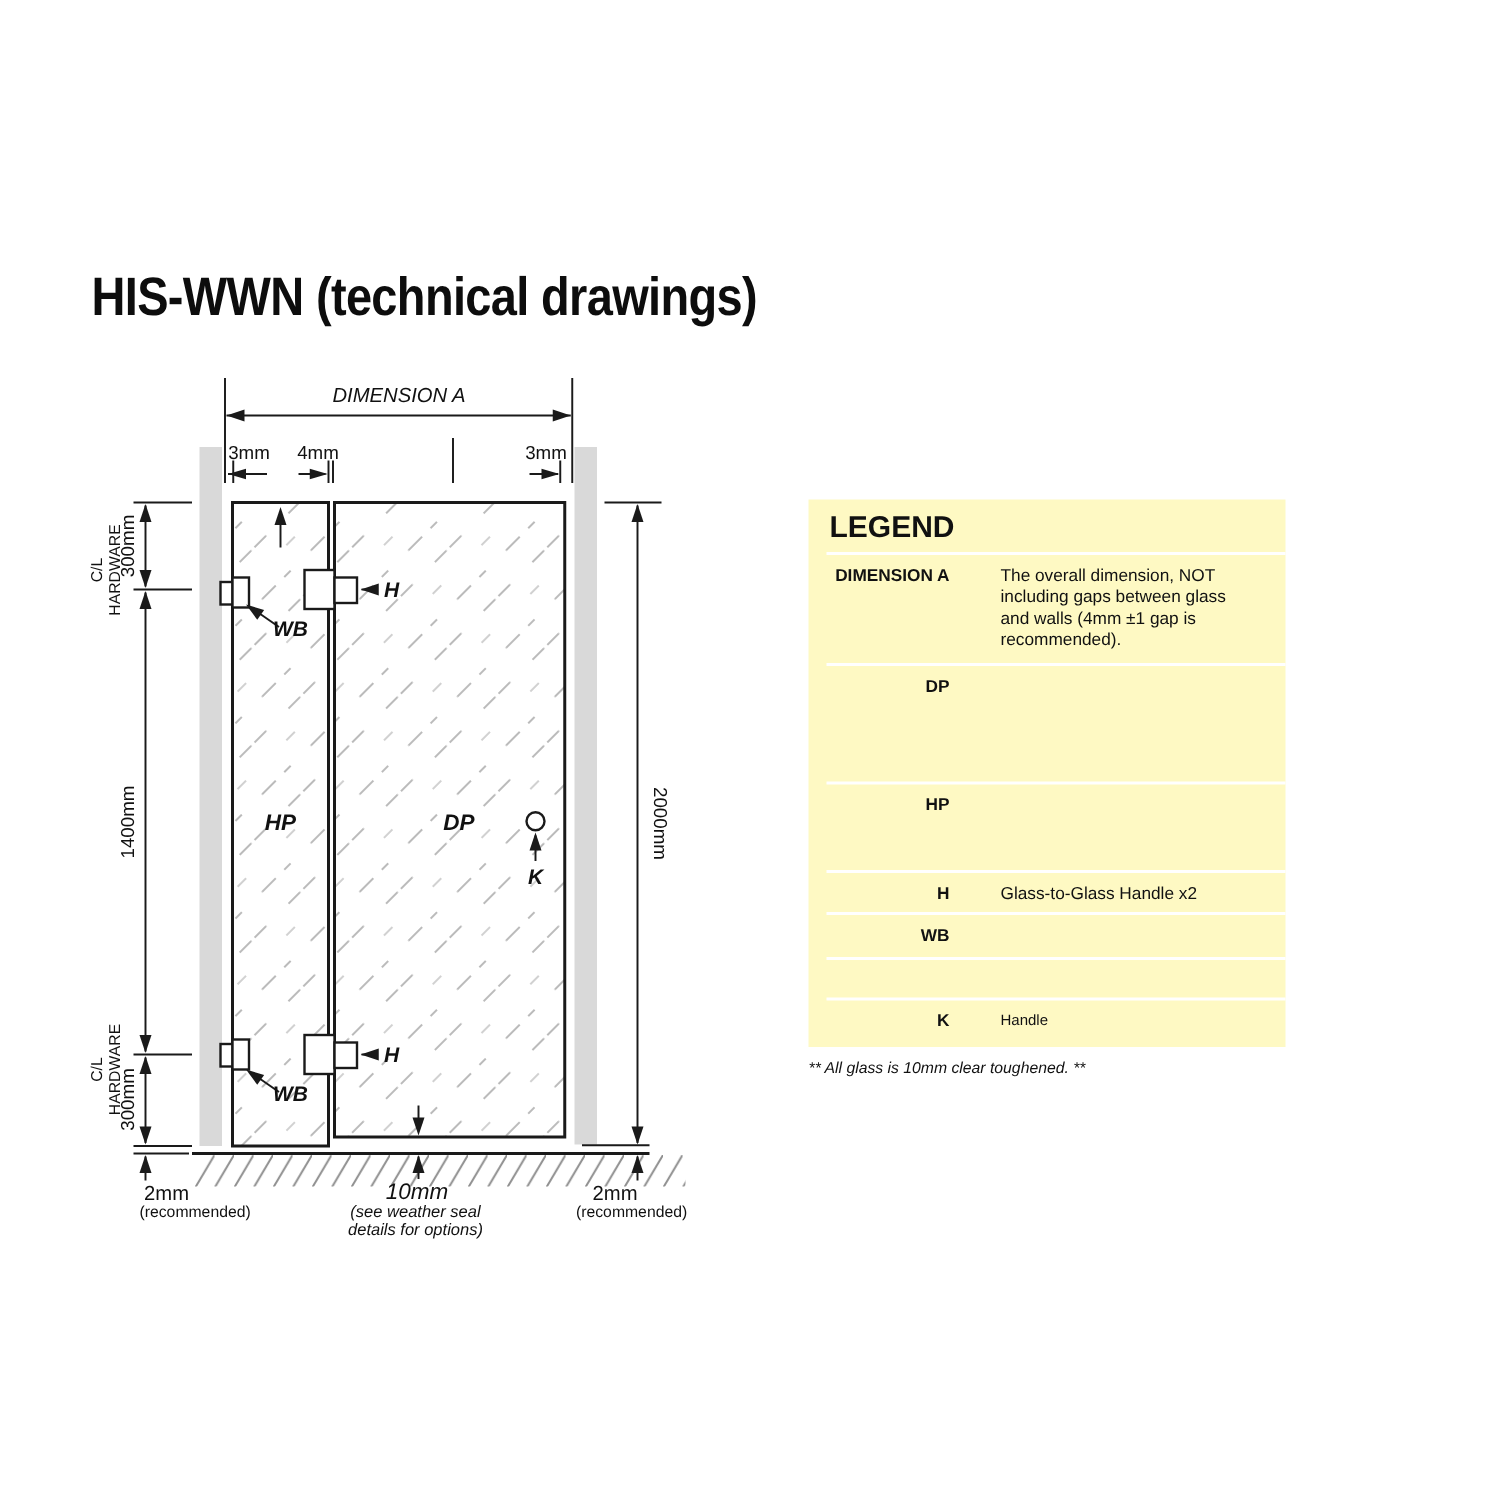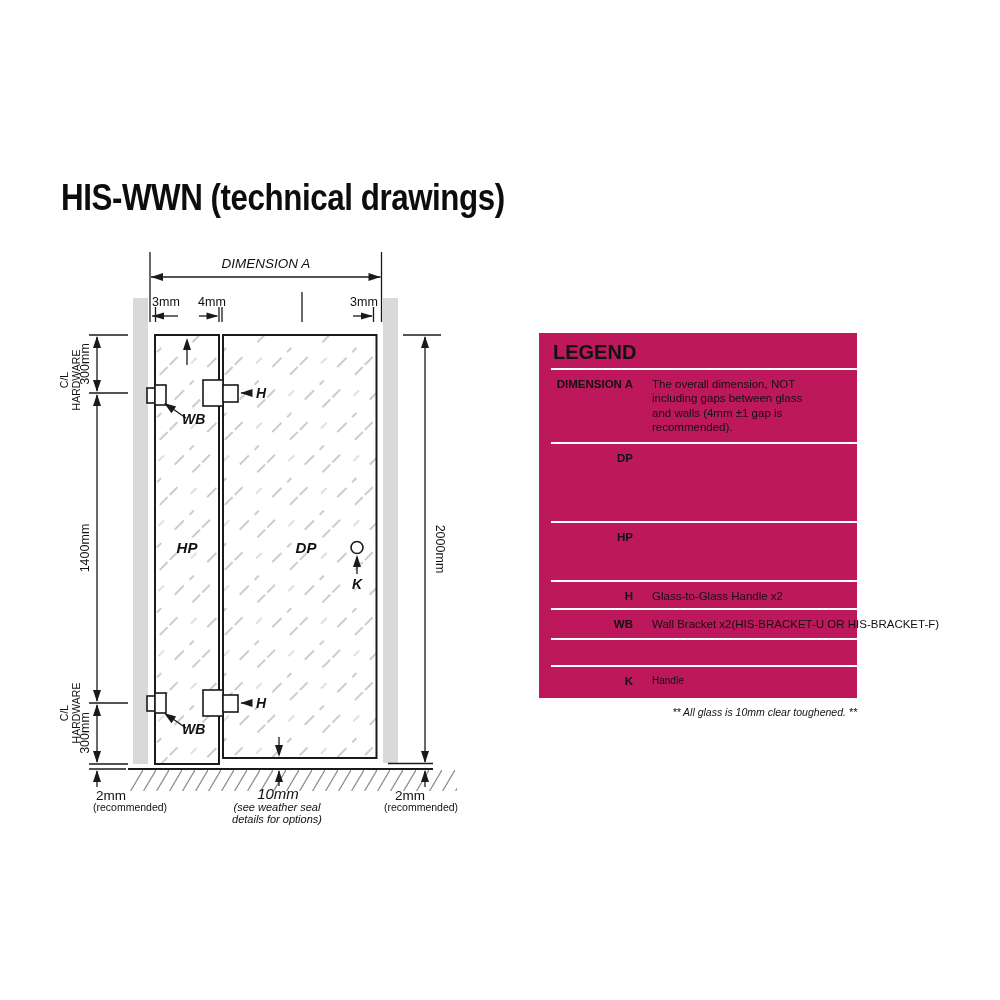--- a/index.html
+++ b/index.html
@@ -16,32 +16,32 @@
   svg text{font-family:"Liberation Sans",sans-serif;fill:#111;}
   svg .t-dim{font-size:12.5px;}
   svg .t-big{font-size:13.5px;}
   svg .t-it{font-style:italic;}
   svg .t-lbl{font-style:italic;font-weight:bold;font-size:14px;}
   svg .t-panel{font-style:italic;font-weight:bold;font-size:15px;}
   svg .t-small{font-size:10.5px;}
   svg .t-note{font-style:italic;font-size:11px;}
   svg .t-dima{font-style:italic;font-size:13.5px;}
 
-  .legend{position:absolute;left:539px;top:333px;width:306px;background:#be185d;
+  .legend{position:absolute;left:539px;top:333px;width:306px;background:#fef9c3;
           padding-left:12px;box-sizing:content-box;font-size:11.5px;line-height:14.4px;}
   .legend-header{height:35px;box-sizing:border-box;padding:9px 0 0 2px;
           font-size:20px;font-weight:bold;line-height:20px;}
   .legend-row{display:flex;align-items:flex-start;border-top:2px solid #ffffff;
           box-sizing:border-box;padding-top:7px;}
   .legend-row .term{flex:0 0 82px;text-align:right;font-weight:bold;}
-  .legend-row .def{margin-left:19px;white-space:pre;}
+  .legend-row .def{margin-left:34px;white-space:pre;}
   .r0{height:74px;}.r1{height:79px;}.r2{height:59px;}.r3{height:28px;}
   .r4{height:30px;}.r5{height:27px;}.r6{height:33px;}
   .r6 .def{font-size:10px;}
-  .legend-footnote{position:absolute;left:539px;top:706px;width:318px;text-align:right;
+  .legend-footnote{position:absolute;left:539px;top:706px;width:318px;text-align:left;
           font-style:italic;font-size:10.5px;color:#111;}
 </style>
 </head>
 <body>
 
 <div class="page">
 
   <div class="page-title">HIS-WWN (technical drawings)</div>
 
   <svg class="diagram" width="1000" height="1000" viewBox="0 0 1000 1000">
@@ -216,21 +216,20 @@
     </div>
     <div class="legend-row r2">
       <div class="term">HP</div>
     </div>
     <div class="legend-row r3">
       <div class="term">H</div>
       <div class="def">Glass-to-Glass Handle x2</div>
     </div>
     <div class="legend-row r4">
       <div class="term">WB</div>
-      <div class="def">Wall Bracket x2(HIS-BRACKET-U OR HIS-BRACKET-F)</div>
     </div>
     <div class="legend-row r5">
       <div class="term"></div>
       <div class="def"></div>
     </div>
     <div class="legend-row r6">
       <div class="term">K</div>
       <div class="def">Handle</div>
     </div>
   </div>

